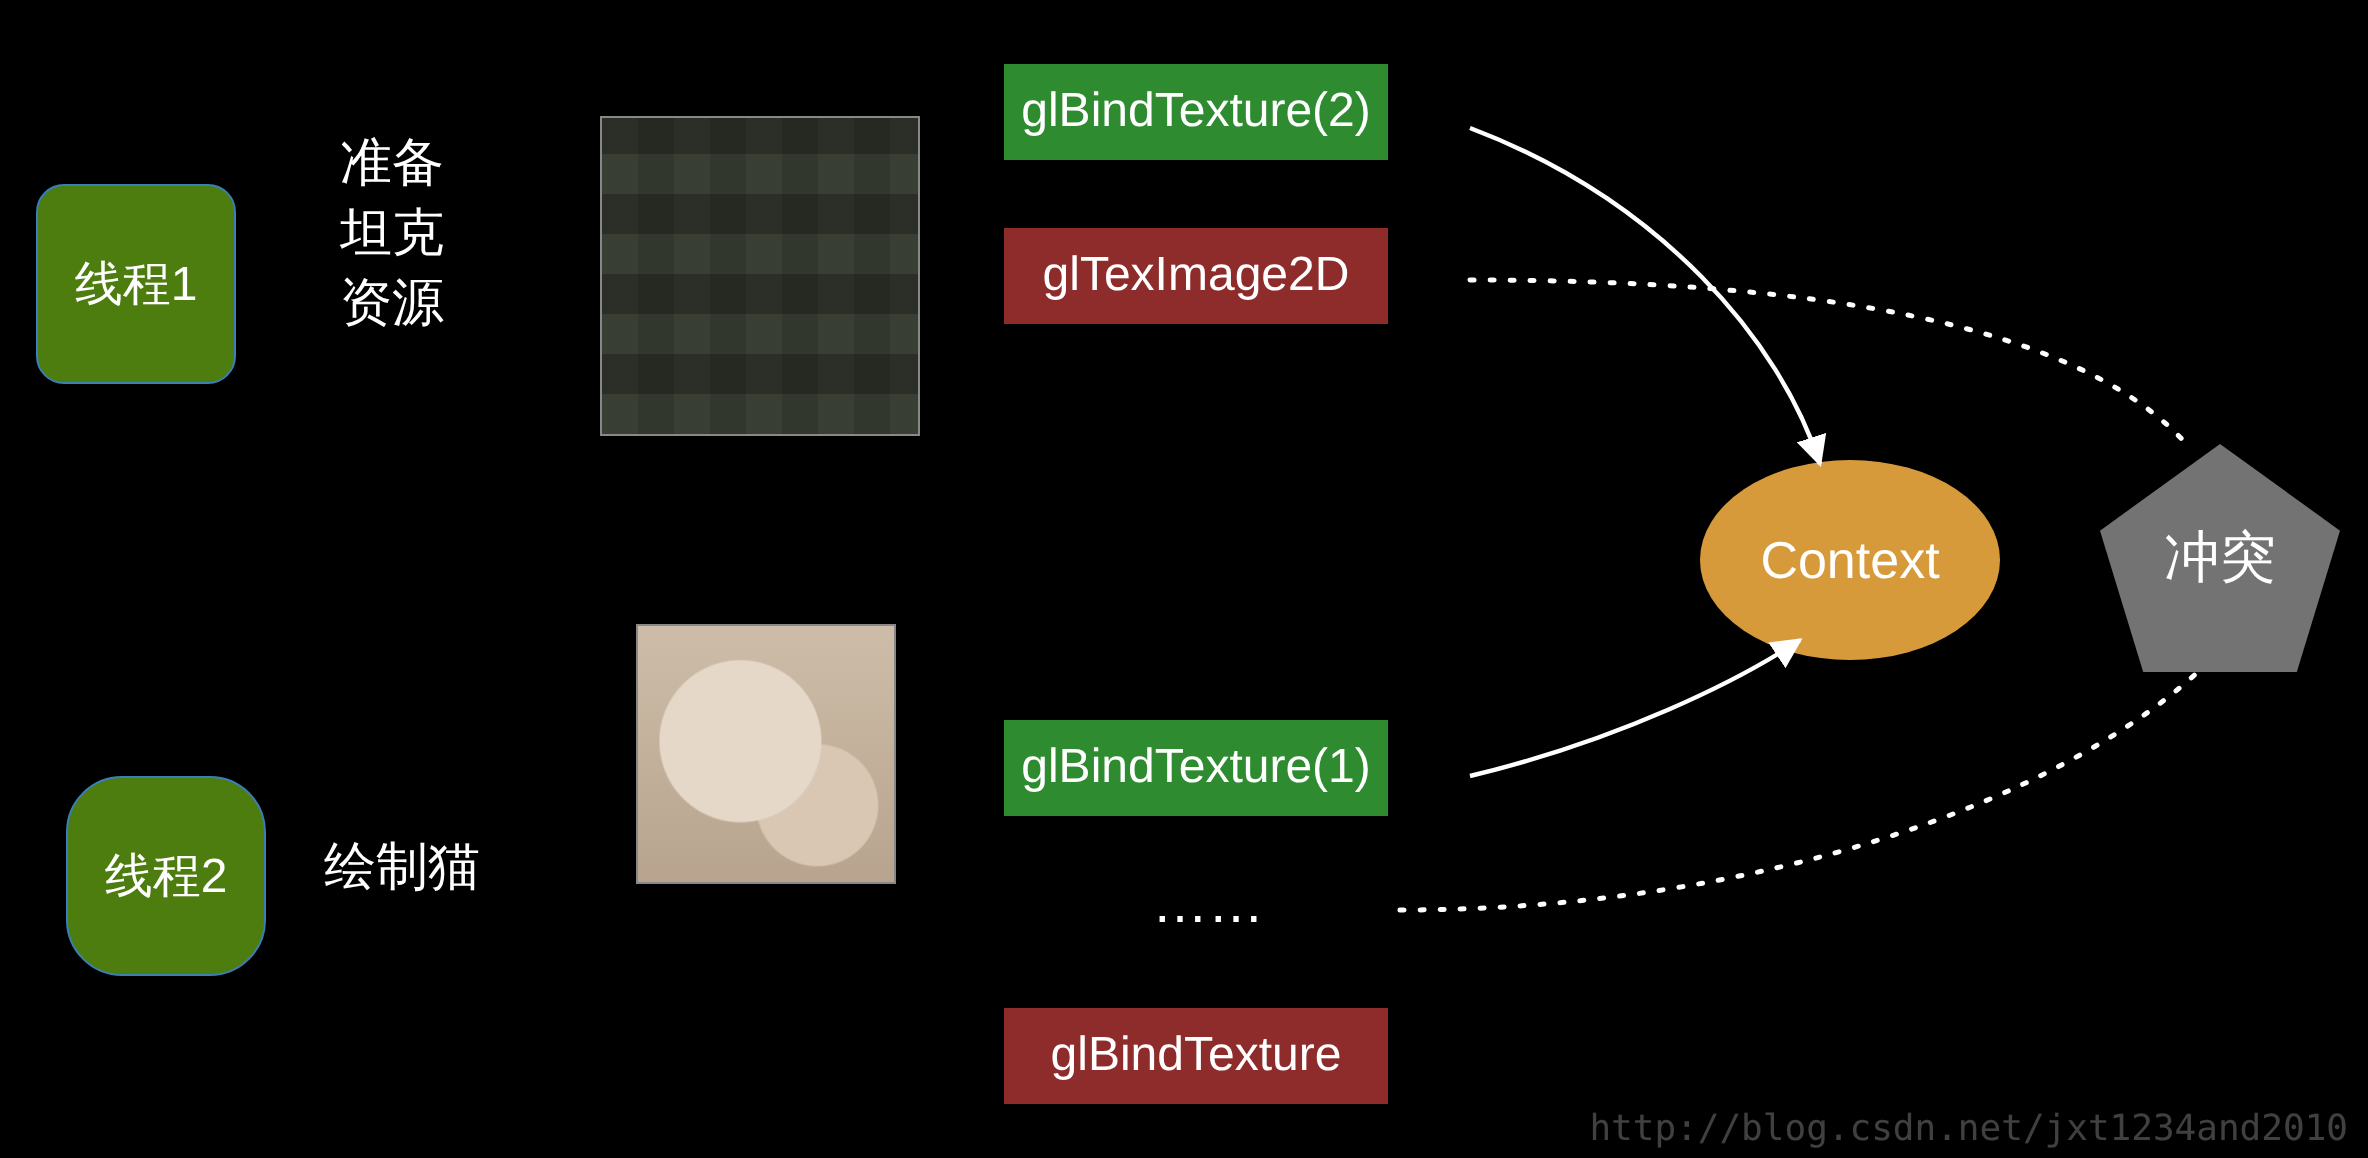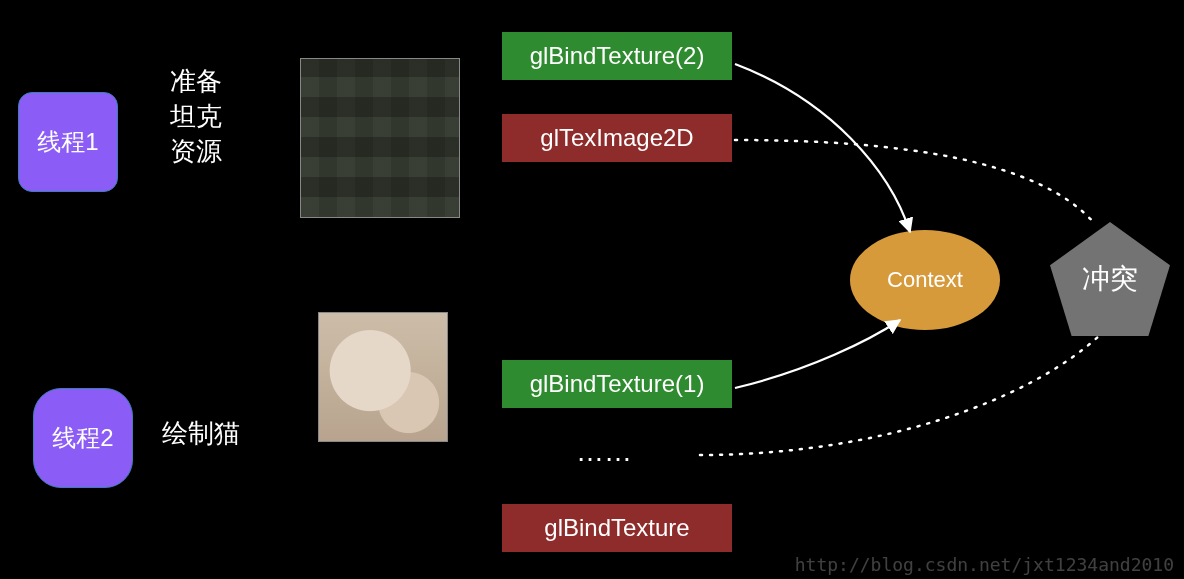--- a/index.html
+++ b/index.html
@@ -2,21 +2,21 @@
 <html><head>
 <meta charset="utf-8">
 <style>
   * { box-sizing: border-box; margin: 0; padding: 0; }
   html, body { width: 1184px; height: 579px; background: #000; overflow: hidden; font-family: "Helvetica Neue", Arial, sans-serif; }
   .stage { position: relative; width: 1184px; height: 579px; }
 
   .thread-box {
     position: absolute;
     width: 100px; height: 100px;
-    background: #8b5cf6;
+    background: #4d7c0f;
     border: 1px solid #3a7fb8;
     border-radius: 14px;
     color: #fff;
     font-size: 24px;
     display: flex; align-items: center; justify-content: center;
     font-weight: 300;
   }
 
   .cn-label {
     position: absolute;
@@ -38,42 +38,42 @@
   }
   .tex-cat { background:
       radial-gradient(circle at 40% 45%, #e6d8c9 0 40px, transparent 41px),
       radial-gradient(circle at 70% 70%, #d9c7b4 0 30px, transparent 31px),
       radial-gradient(circle at 75% 65%, #e0a838 0 12px, transparent 13px),
       linear-gradient(#cdbda8, #b8a48e);
   }
 
   .gl-box {
     position: absolute;
-    width: 230px; height: 48px;
+    width: 192px; height: 48px;
     color: #fff;
     font-size: 24px;
     font-weight: 300;
     display: flex; align-items: center; justify-content: center;
   }
   .gl-green { background: #2f8b2f; }
   .gl-red { background: #8e2b2b; }
 
   .ellipsis {
     position: absolute;
     color: #fff;
     font-size: 28px;
   }
 
   .context {
     position: absolute;
     width: 150px; height: 100px;
     background: #d79a3a;
     border-radius: 50%;
     color: #fff;
-    font-size: 22px;
+    font-size: 26px;
     display: flex; align-items: center; justify-content: center;
     font-weight: 300;
   }
 
   .pentagon {
     position: absolute;
     width: 120px; height: 114px;
     background: #737373;
     clip-path: polygon(50% 0%, 100% 38%, 82% 100%, 18% 100%, 0% 38%);
     color: #fff;

